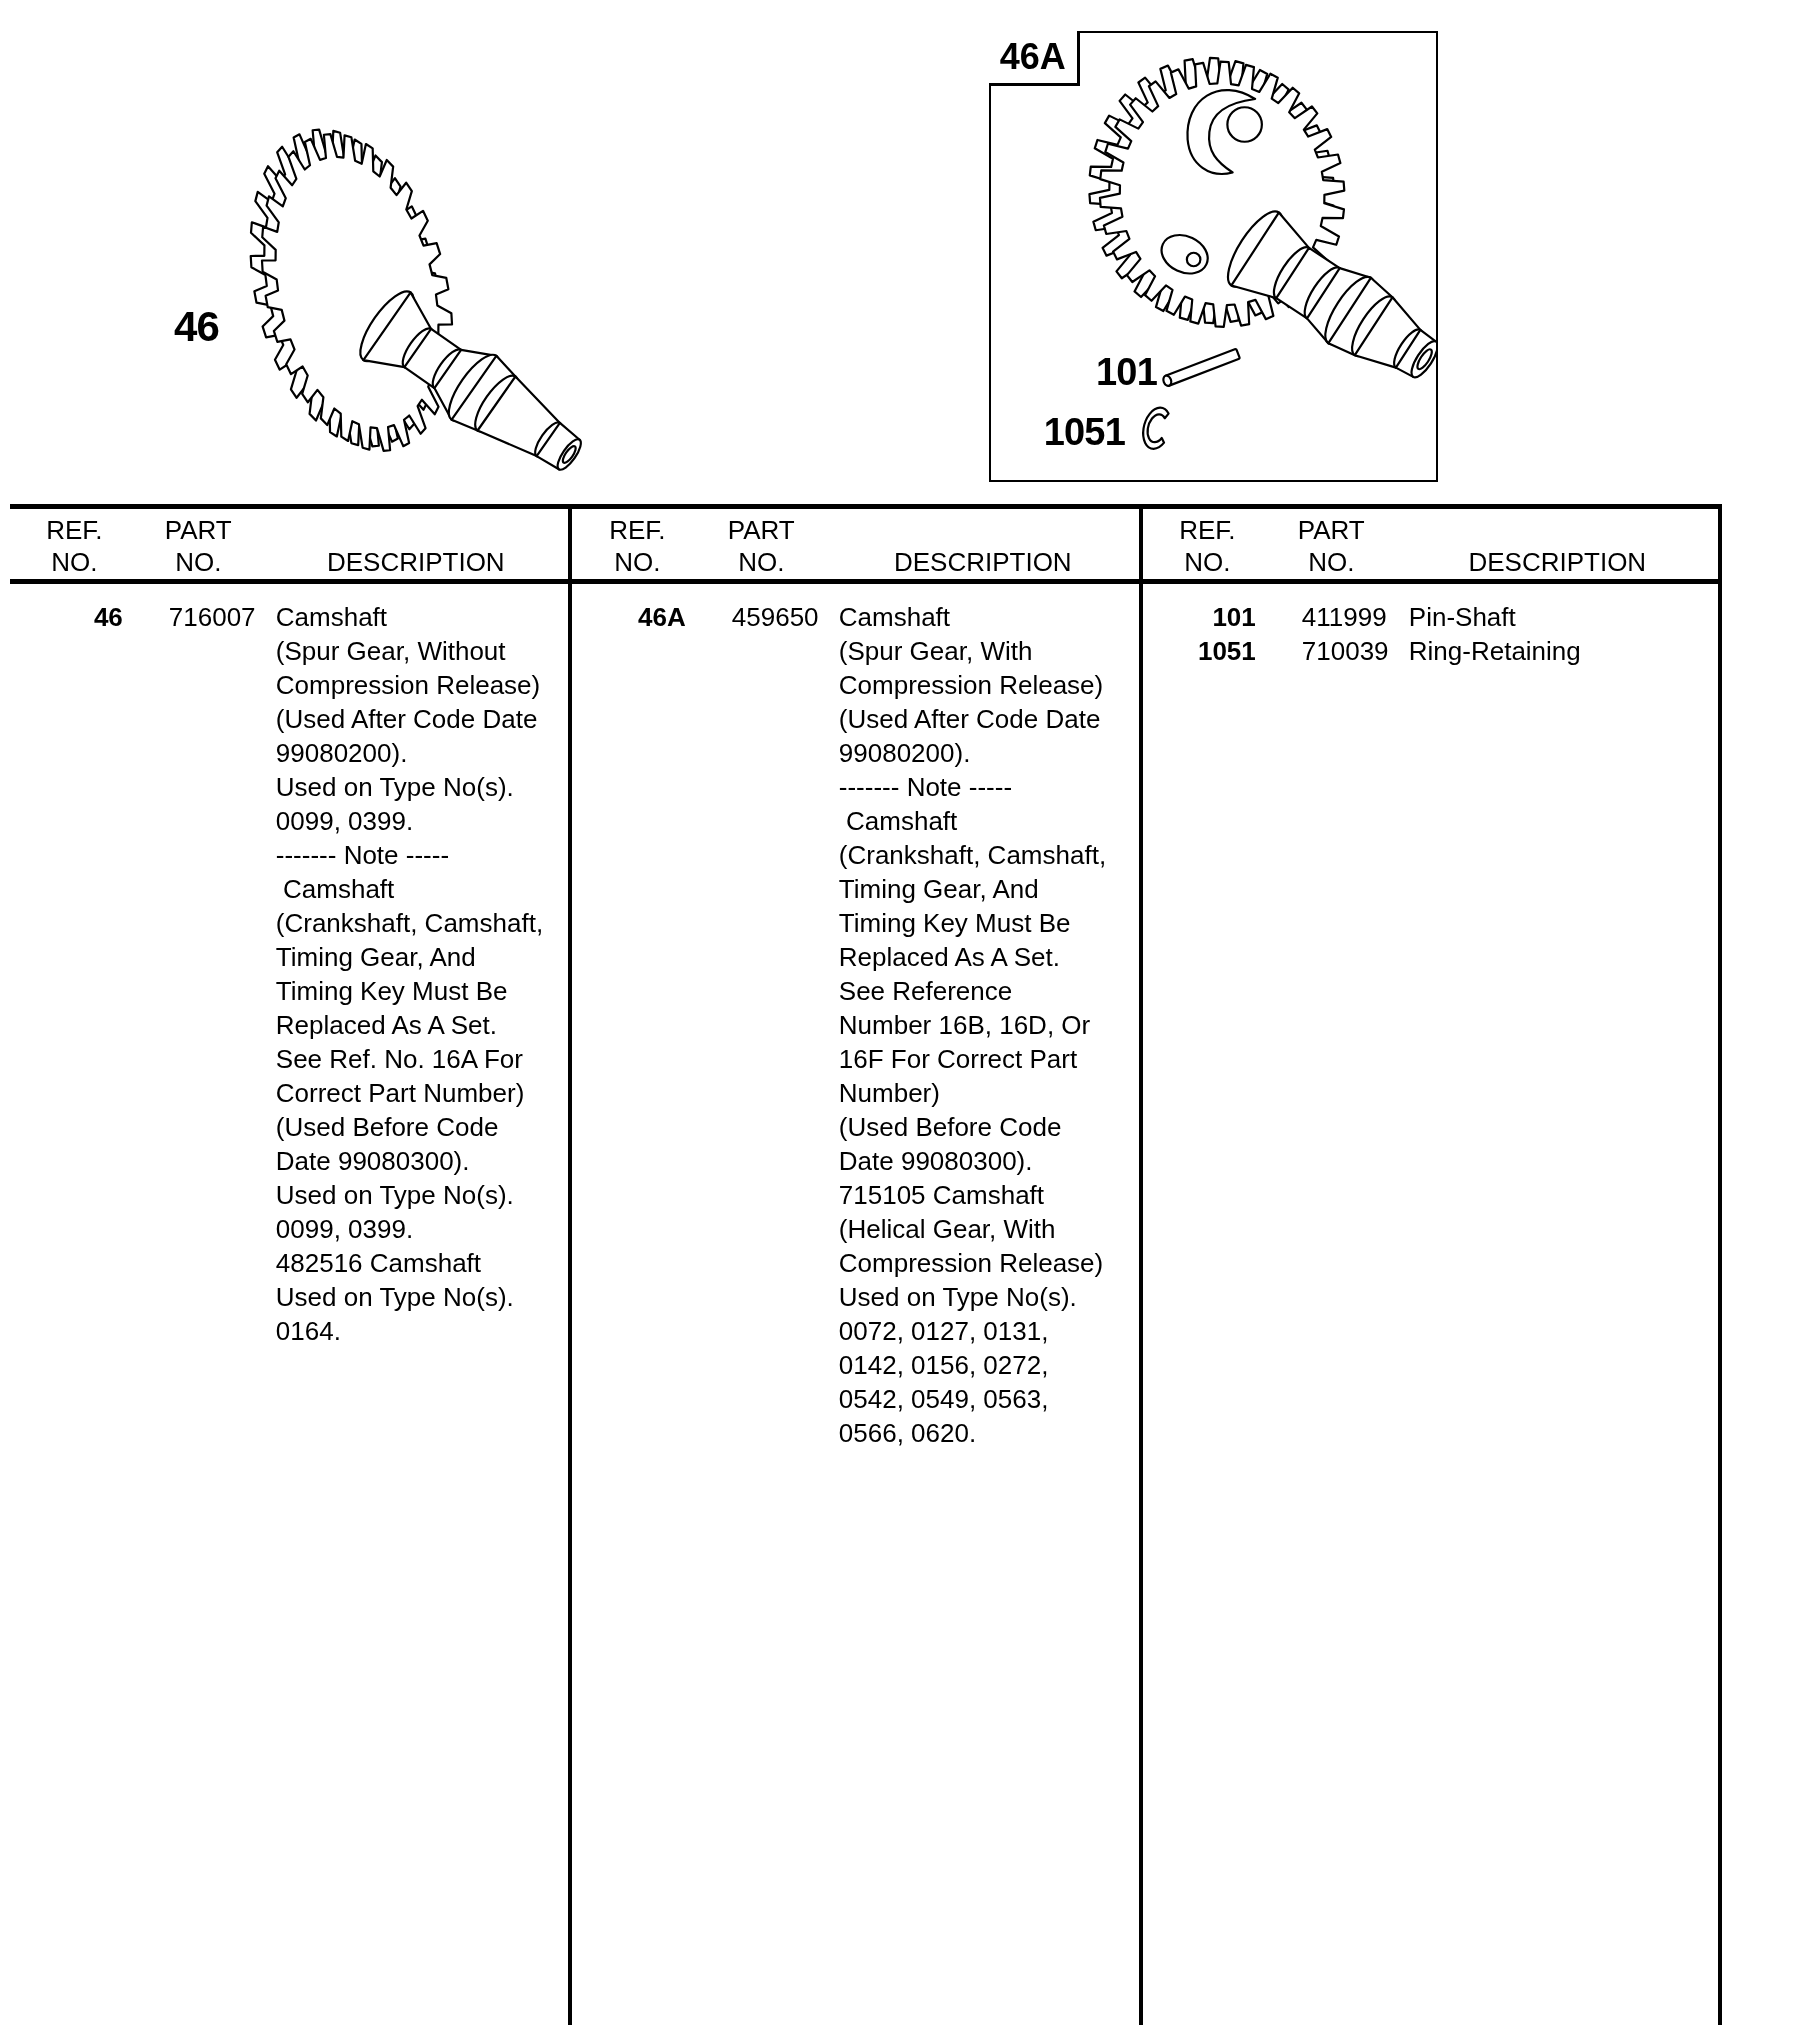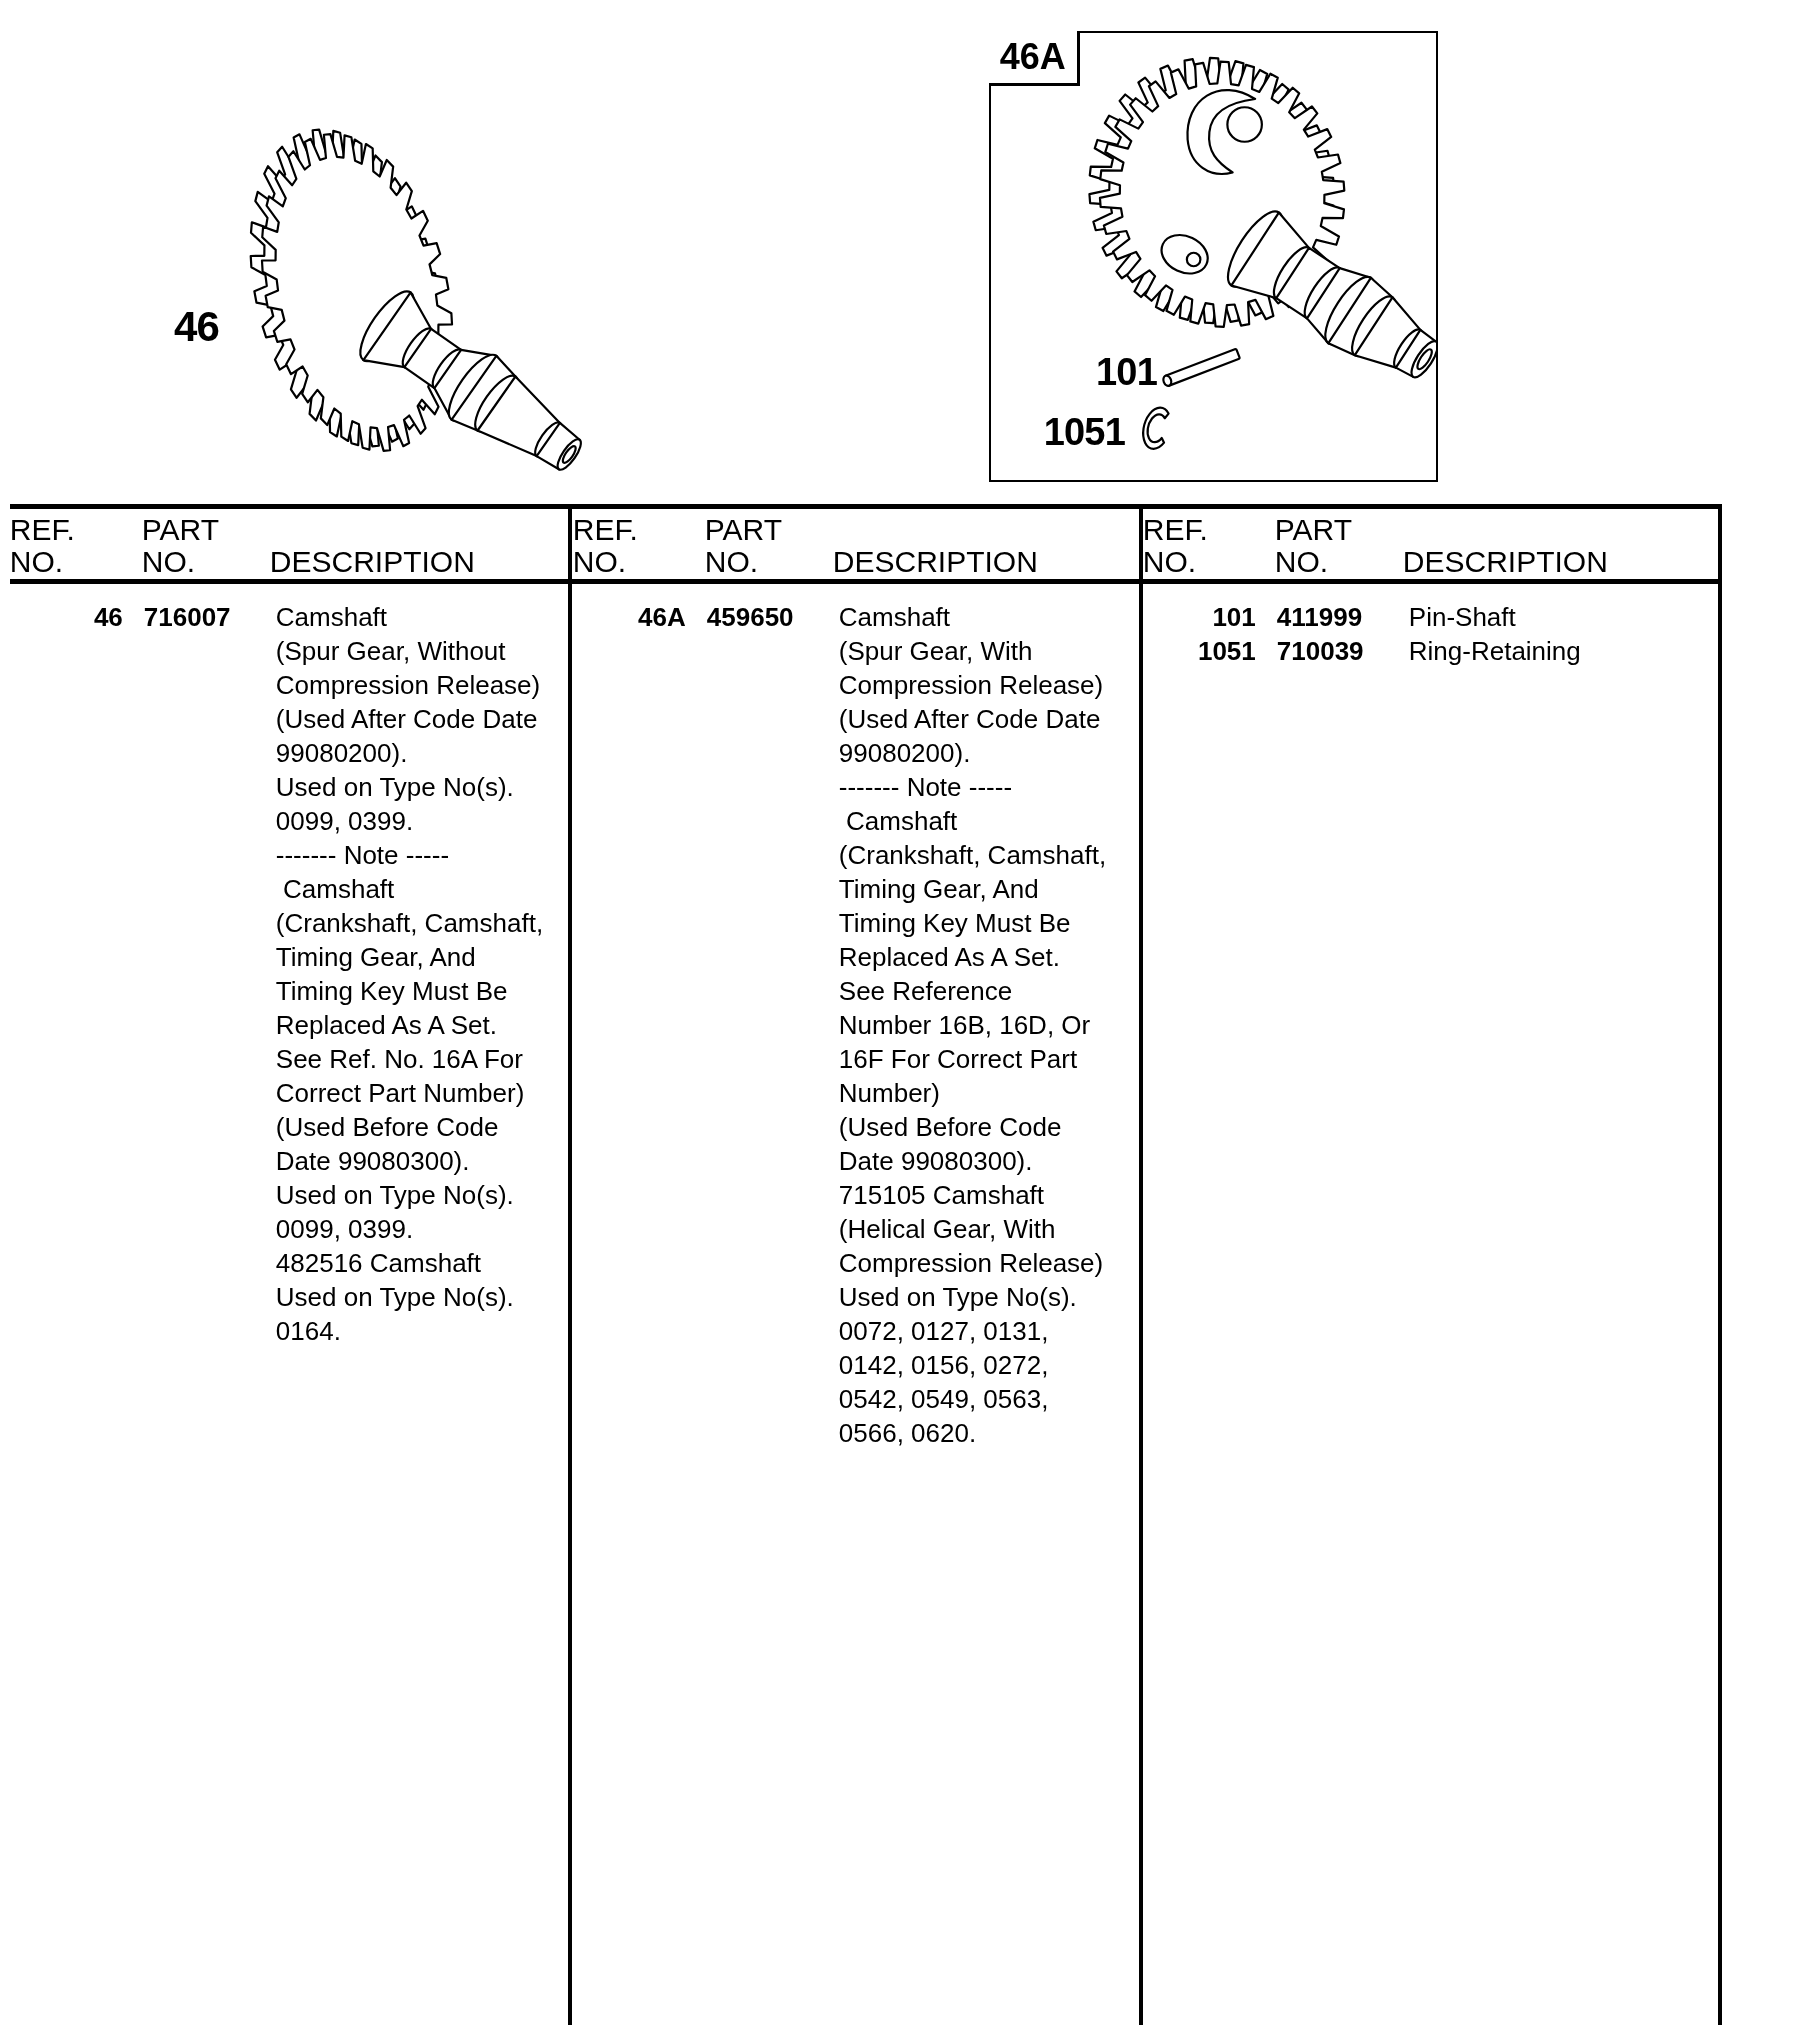--- a/index.html
+++ b/index.html
@@ -12,29 +12,29 @@
   .fig-box-label{position:absolute;left:-2.3px;top:-2.3px;width:88px;height:52px;
                  border-right:3px solid #000;border-bottom:3px solid #000;background:#fff;
                  font-weight:700;font-size:36px;line-height:52px;text-align:center;z-index:2}
   .lbl-101{left:98px;top:318px;width:68px;text-align:right;font-size:38px}
   .lbl-1051{left:50px;top:378px;width:84px;text-align:right;font-size:38px}
 
   .tbl{position:absolute;left:9.8px;top:504px;width:1712px;height:1521px;font-size:26px;line-height:34px}
   .rule{position:absolute;left:0;right:0;background:#000}
   .vline{position:absolute;top:0;bottom:0;width:4.5px;background:#000}
   .hgroup{position:absolute;top:9.8px;height:65px}
-  .hcell{position:absolute;text-align:left;line-height:32px;font-size:30px}
+  .hcell{position:absolute;text-align:center;line-height:32px;font-size:26px}
   .hc-ref{left:0;width:129px}
   .hc-part{left:132px;width:113px}
   .hc-desc{left:260px;right:6px;padding-top:32px}
   .bgroup{position:absolute;top:96px}
   .prow{position:relative}
   .row-h{height:34px}
   .ref{position:absolute;left:0;top:0;width:113px;text-align:right;font-weight:700}
-  .part{position:absolute;left:134px;top:0;font-weight:700}
+  .part{position:absolute;left:159px;top:0;font-weight:400}
   .desc{position:absolute;left:266px;top:0}
   .dline{white-space:pre}
   .dline .b{font-weight:400}
 </style>
 </head>
 <body>
 
 <div class="page">
 
   <div class="callout" style="left:174px;top:303px;font-size:42px">46</div>

